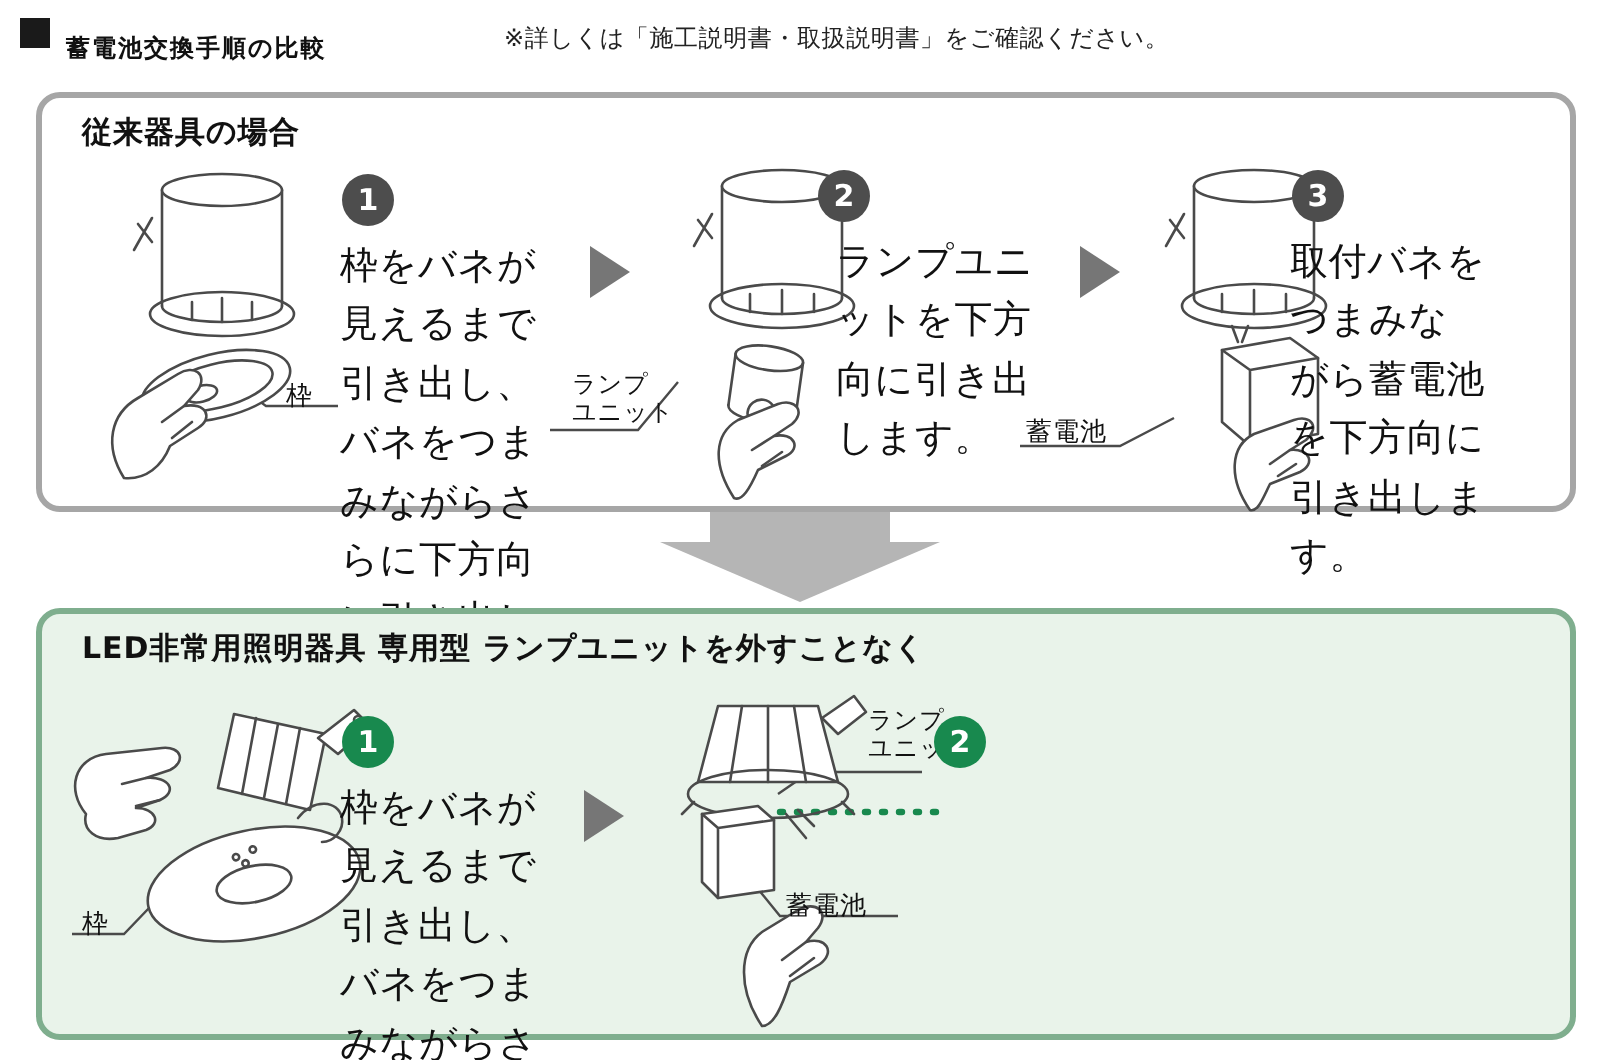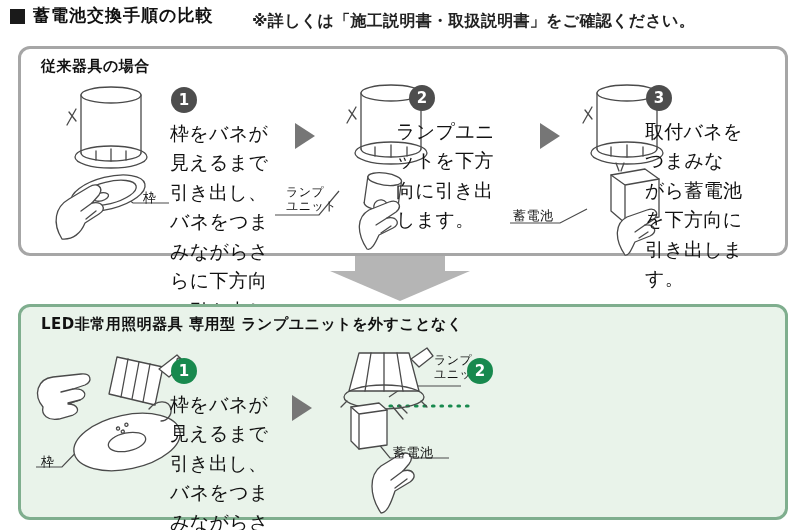--- a/index.html
+++ b/index.html
@@ -1,22 +1,22 @@
 <!DOCTYPE html>
 <html><head>
 <meta charset="utf-8">
 <style>
   html,body{margin:0;padding:0;background:#fff;}
   .canvas{position:relative;width:800px;height:530px;background:#fff;overflow:hidden;
           font-family:"DejaVu Sans","Liberation Sans",sans-serif;color:#111;}
 
   
   .title-sq{position:absolute;left:10px;top:9px;width:15px;height:15px;background:#1a1a1a;}
-  .page-title{position:absolute;left:33px;top:4px;margin:0;font-size:17px;font-weight:bold;letter-spacing:1px;text-align:right;}
-  .page-note{position:absolute;left:252px;top:11px;font-size:16px;color:#222;letter-spacing:.3px;font-weight:bold;}
+  .page-title{position:absolute;left:33px;top:16px;margin:0;font-size:12px;font-weight:bold;letter-spacing:1px;text-align:right;}
+  .page-note{position:absolute;left:252px;top:11px;font-size:12px;color:#222;letter-spacing:.3px;}
 
   
   .panel{position:absolute;border-radius:12px;}
   .panel-gray{left:18px;top:46px;width:764px;height:204px;border:3px solid #a6a6a6;background:#fff;}
   .panel-green{left:18px;top:304px;width:764px;height:210px;border:3px solid #7fae8e;background:#e9f3ea;}
   .panel h2{position:absolute;left:20px;top:8px;margin:0;font-size:15px;font-weight:bold;letter-spacing:.5px;}
 
   
   .step-badge{position:absolute;width:26px;height:26px;border-radius:50%;color:#fff;
               font-size:15px;font-weight:bold;text-align:center;line-height:26px;}
@@ -105,21 +105,21 @@
         <path d="M44,170 C33,153 34,138 46,131 L66,123 C75,120 80,127 73,133 L64,139 C74,137 78,145 70,149 L56,156 C52,165 48,172 44,170 Z"></path>
         <path d="M64,139 l-11,7 M68,147 l-10,7" fill="none"></path>
       </g>
     </svg>
     <div class="part-label two-line" style="left:246px;top:136px;">
       <span>ランプ</span>
       <span>ユニット</span>
     </div>
 
     <div class="step-badge badge-gray" style="left:388px;top:36px;">2</div>
-    <div class="step-text" style="left:375px;top:68px;width:108px;">ランプユニットを下方向に引き出します。</div>
+    <div class="step-text" style="left:397px;top:68px;width:108px;">ランプユニットを下方向に引き出します。</div>
 
     <div class="step-arrow" style="left:519px;top:74px;"></div>
 
     <svg class="illus" style="left:538px;top:30px;" width="140" height="178" viewBox="0 0 140 178">
       <g stroke="#4a4a4a" stroke-width="1.3" fill="#fff" stroke-linejoin="round" stroke-linecap="round">
         <path d="M38,14 V70 M98,14 V70" fill="none"></path>
         <ellipse cx="68" cy="14" rx="30" ry="8"></ellipse>
         <path d="M38,70 a30,8 0 0 0 60,0" fill="none"></path>
         <ellipse cx="68" cy="74" rx="36" ry="11" fill="none"></ellipse>
         <path d="M52,68 v9 M68,66 v12 M84,68 v9" fill="none"></path>

